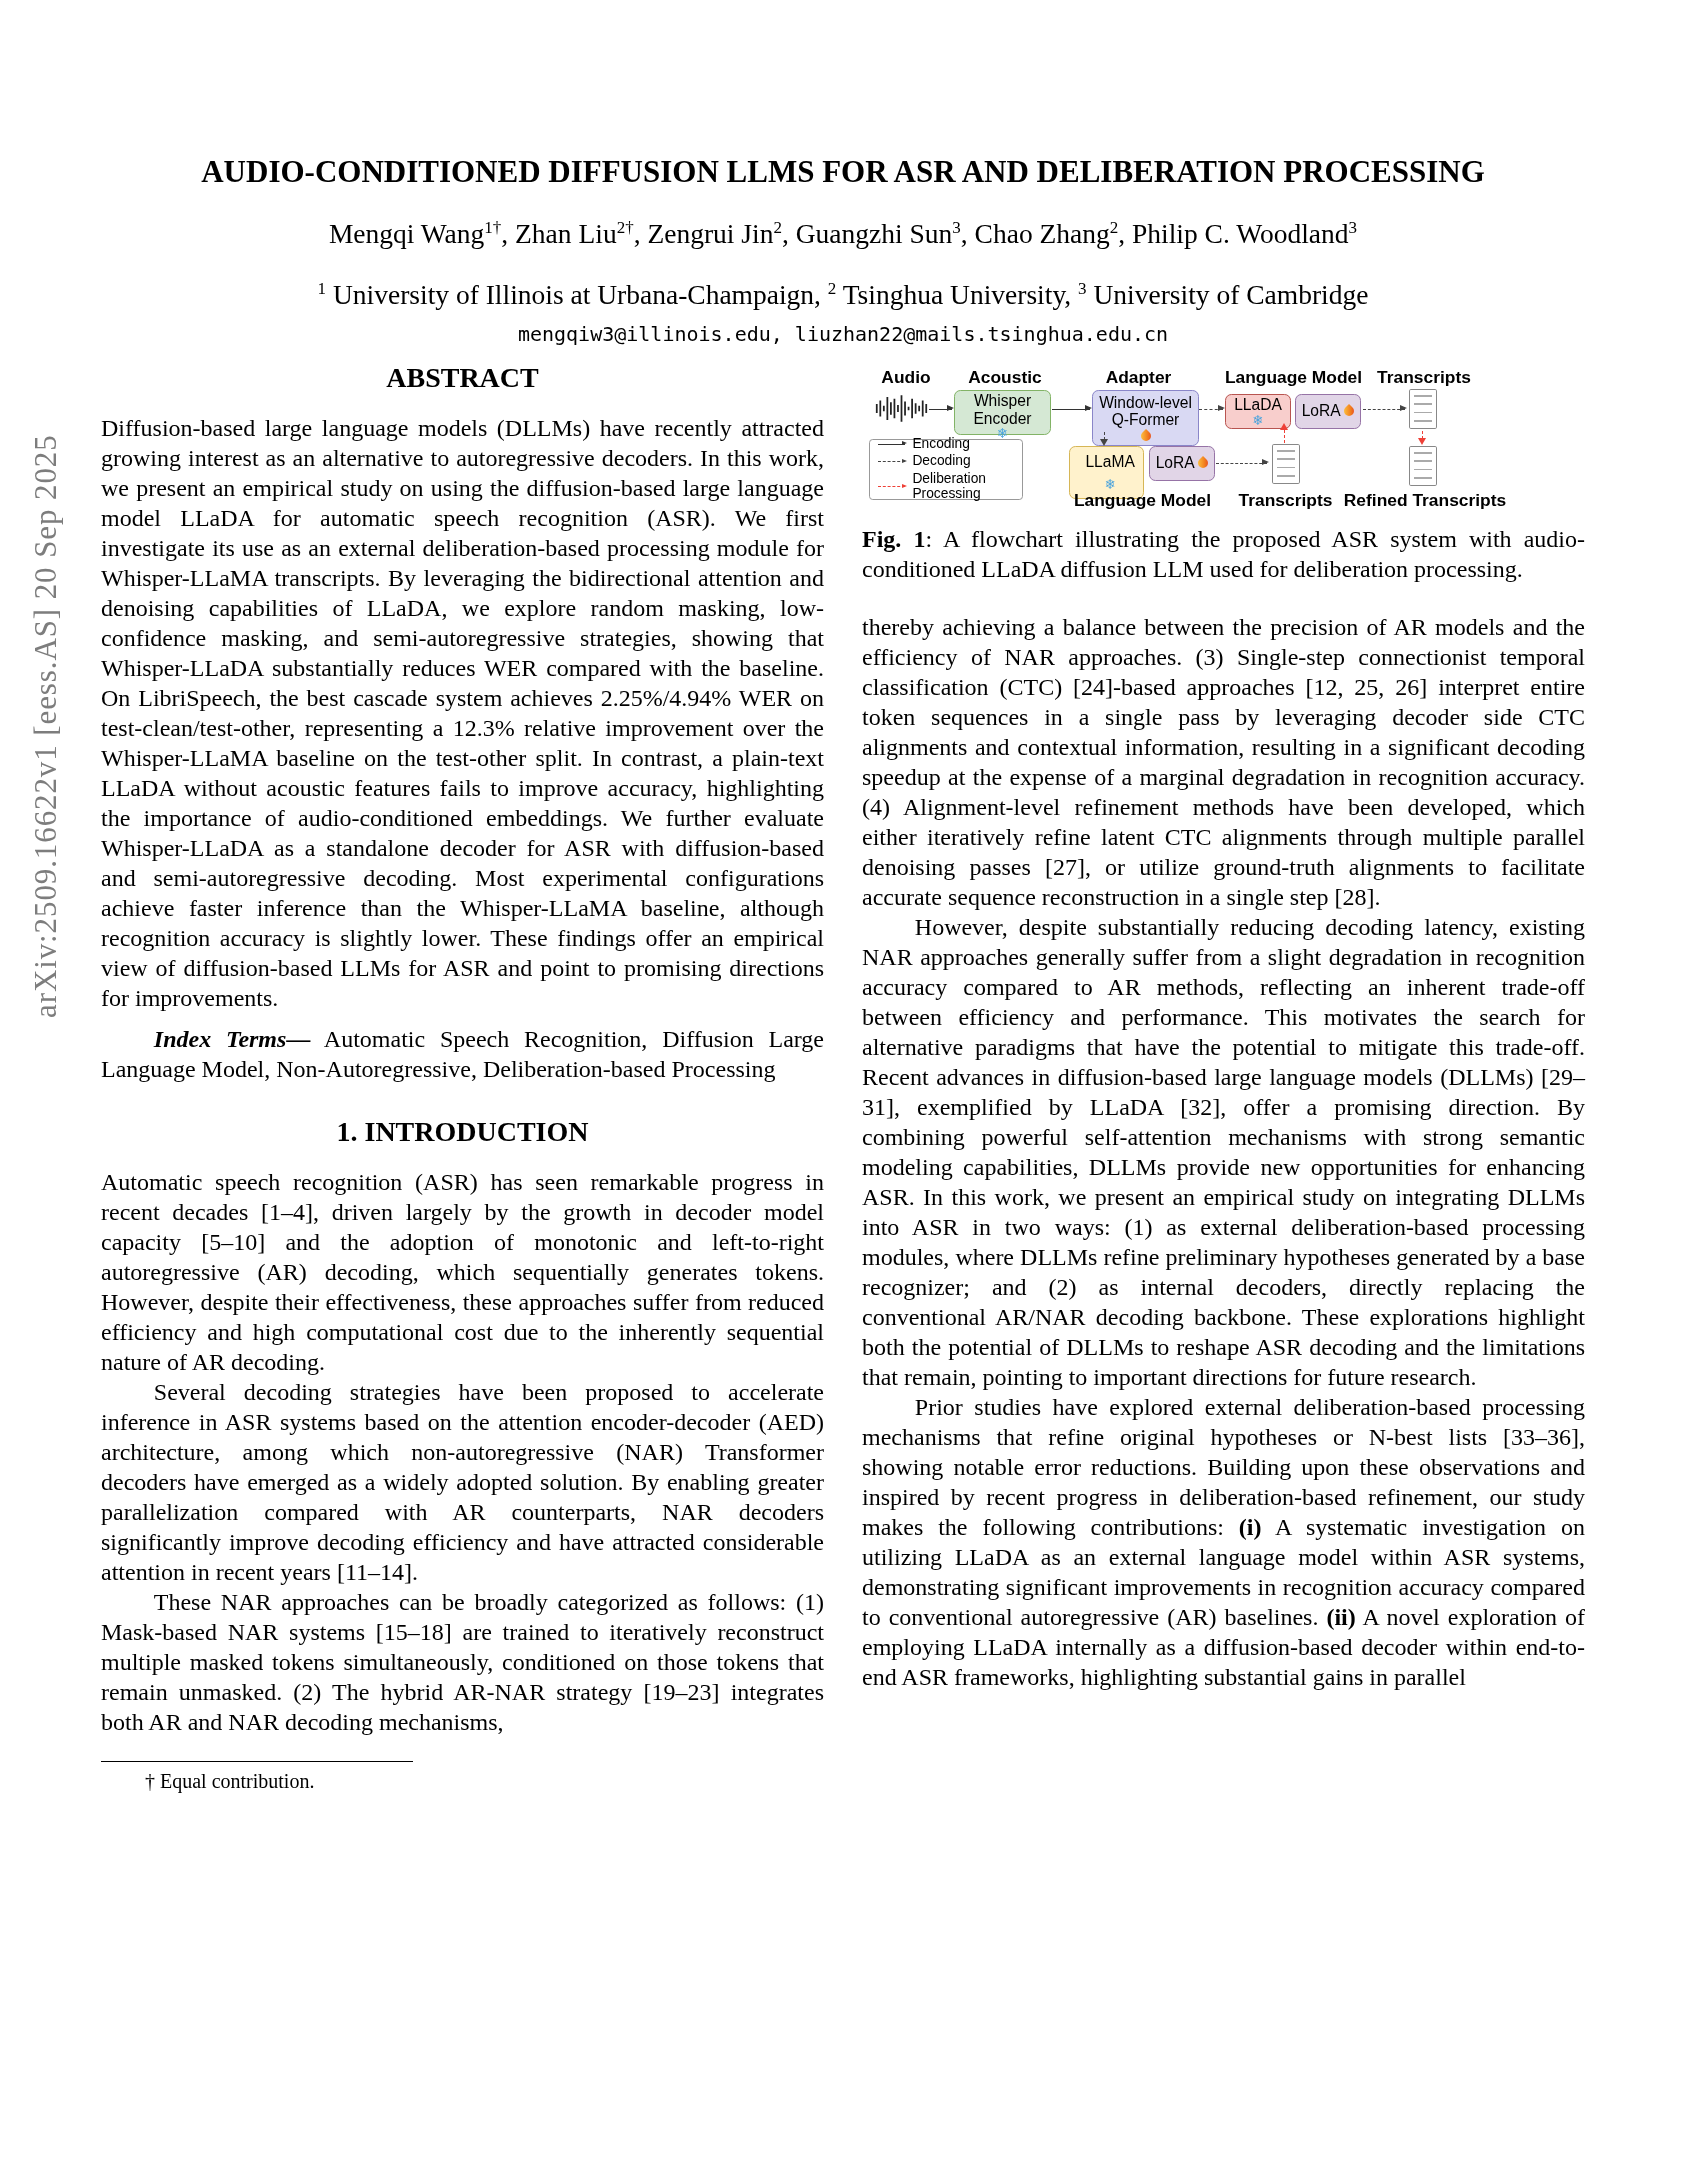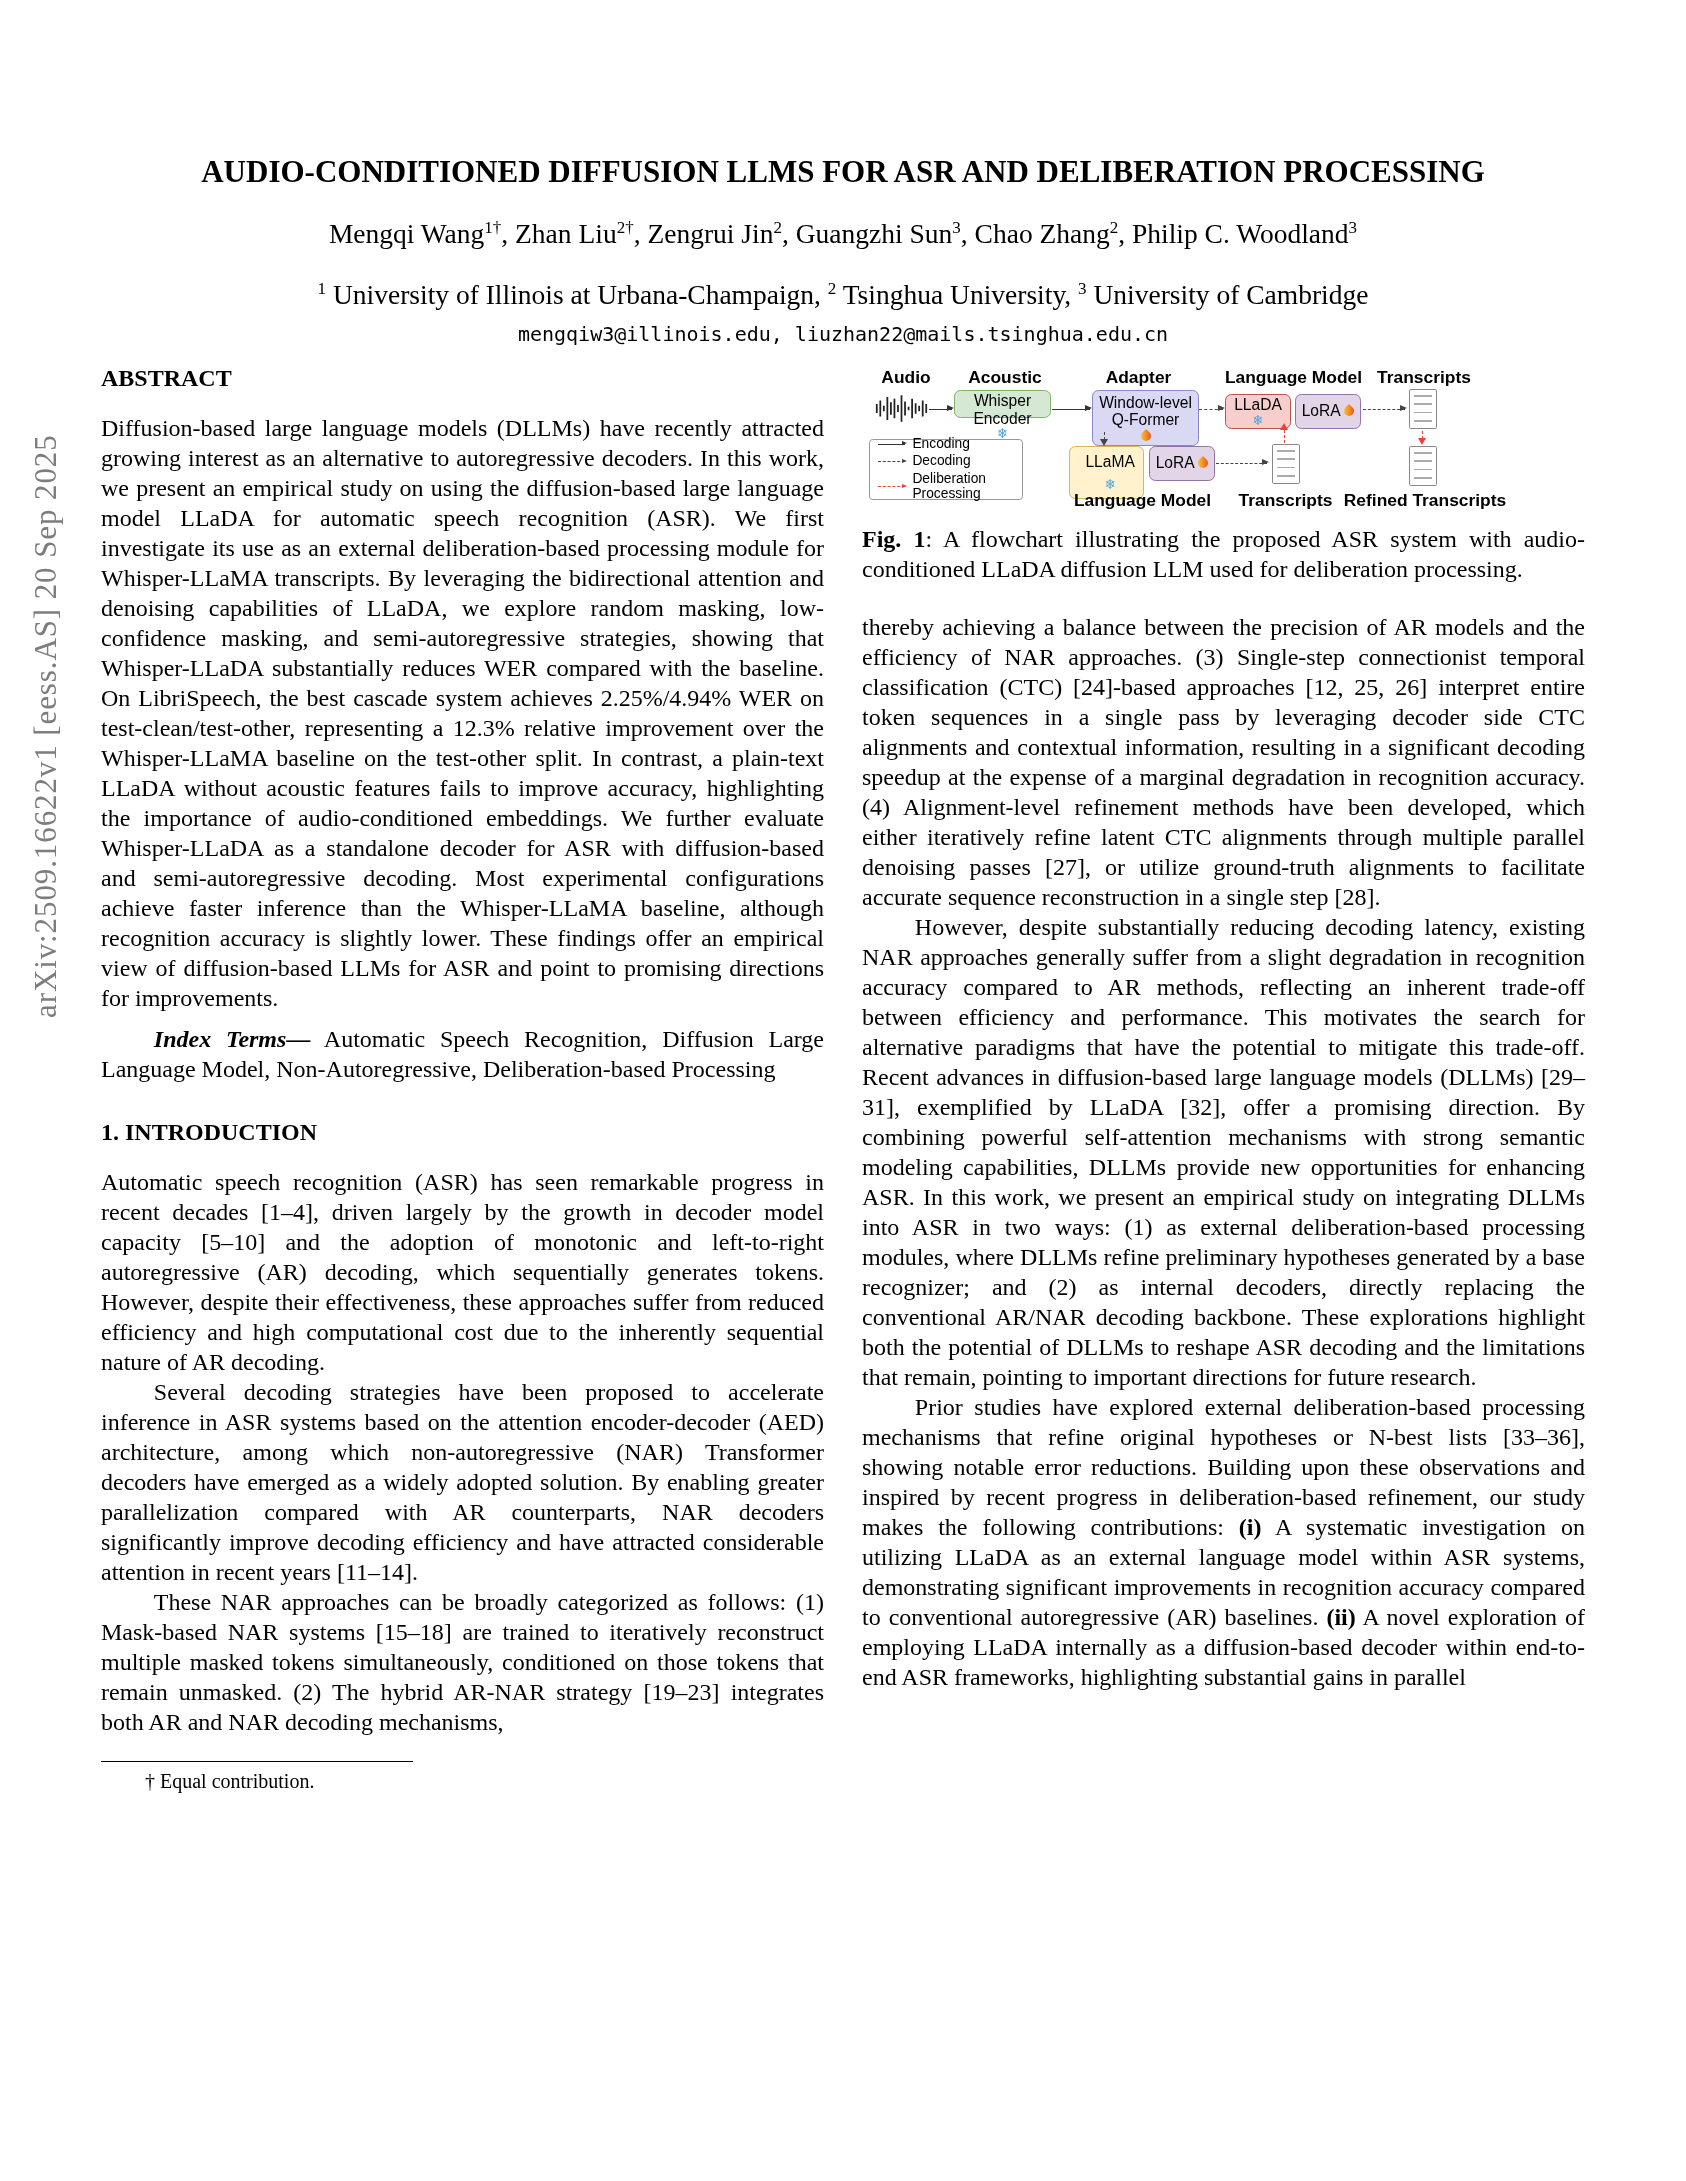--- a/index.html
+++ b/index.html
@@ -19,21 +19,21 @@
   .sup{font-size:62%;vertical-align:super;line-height:0;}
 
   
   .col{position:absolute;top:363px;width:723px;font-size:24px;line-height:30px;}
   .col-left{left:101px;}
   .col-right{left:862px;}
   .just{text-align:justify;margin:0;}
   .indent{text-indent:2.2em;}
   .terms{margin-top:11px;}
   .bi{font-weight:bold;font-style:italic;}
-  .sec{font-size:24px;font-weight:bold;text-align:left;margin:0 0 20px 0;}
+  .sec{font-size:28px;font-weight:bold;text-align:center;margin:0 0 20px 0;}
   .sec.intro{margin-top:33px;}
 
   
   .footnote{margin-top:24px;}
   .fnrule{width:312px;border-top:1.8px solid #000;margin-bottom:7.3px;}
   .fntext{font-size:20px;line-height:24px;margin:0;text-indent:2.2em;}
 
   
   .figure{position:relative;height:143px;margin:3.7px 0 14.7px 0;font-family:"Liberation Sans",sans-serif;}
   .fh{position:absolute;top:0;font-weight:bold;font-size:17.4px;line-height:20px;text-align:center;}
@@ -113,21 +113,21 @@
       <div class="fh" style="left:5.5px;width:77px;">Audio</div>
       <div class="fh" style="left:84px;width:118px;">Acoustic Model</div>
       <div class="fh" style="left:224px;width:105px;">Adapter</div>
       <div class="fh" style="left:356px;width:151px;">Language Model</div>
       <div class="fh" style="left:507px;width:110px;">Transcripts</div>
 
       <svg class="wave" style="left:13px;top:26px;width:53px;height:31px;" viewBox="0 0 60 34">
         <path stroke="#222" stroke-width="2" fill="none" d="M2 12V22 M6 8V26 M10 14V20 M14 4V30 M18 10V24 M22 6V28 M26 13V21 M30 2V32 M34 9V25 M38 15V19 M42 6V28 M46 11V23 M50 14V20 M54 8V26 M58 12V22"></path>
       </svg>
       <div class="ha" style="left:67px;top:42px;width:23px;"></div>
-      <div class="fbox b-whisper" style="left:92px;top:23px;width:97px;height:28px;">
+      <div class="fbox b-whisper" style="left:92px;top:23px;width:97px;height:45px;">
           <span>Whisper Encoder</span>
           <span class="snow">❄</span>
         </div>
       <div class="ha" style="left:190px;top:42px;width:38px;"></div>
       <div class="fbox b-qformer" style="left:230px;top:23px;width:107px;height:56px;">
           <span>Window-level Q-Former</span>
           <span class="flame"></span>
         </div>
       <div class="ha dash" style="left:337px;top:42px;width:24px;"></div>
       <div class="fbox b-llada" style="left:363px;top:27px;width:66px;height:35px;">

